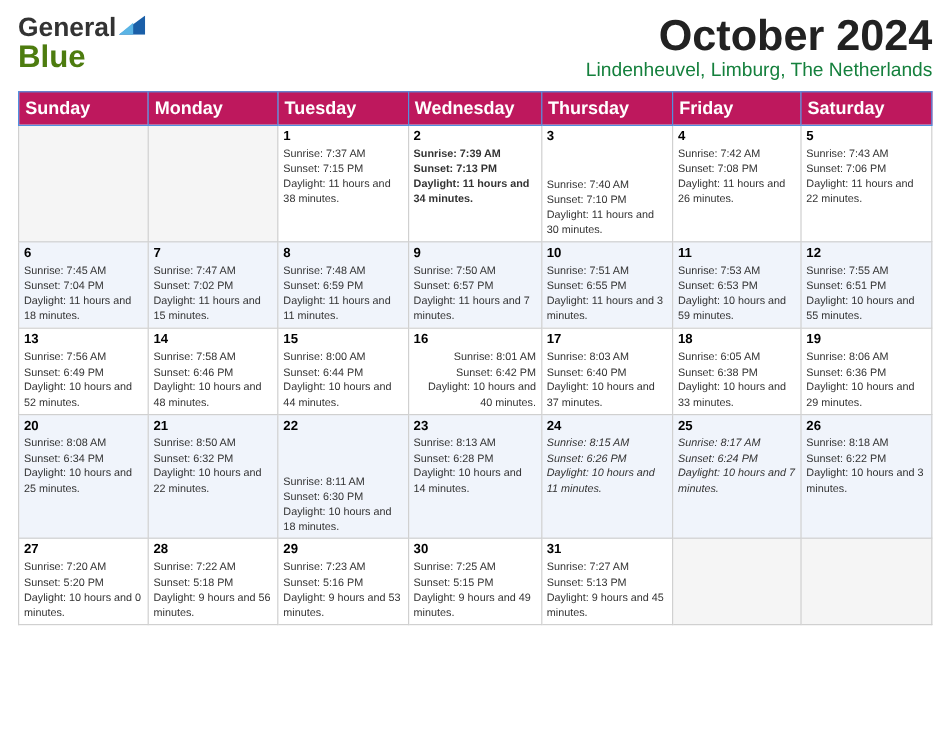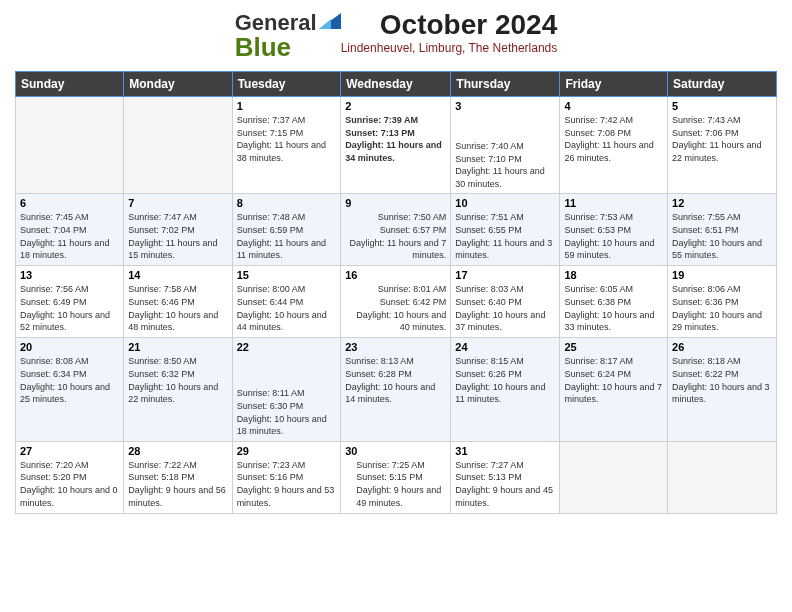--- a/index.html
+++ b/index.html
@@ -11,52 +11,52 @@
       overflow: hidden;
     }
     .page {
       width: 792px;
       min-height: 612px;
       padding: 10px 15px 10px 15px;
     }
     .header {
       display: flex;
       align-items: flex-start;
-      justify-content: center;
+      justify-content: space-between;
       margin-bottom: 8px;
     }
     .logo {
       display: flex;
       flex-direction: column;
       align-items: flex-start;
     }
     .title-block {
       text-align: right;
     }
     .month-title {
-      font-size: 28px;
+      font-size: 36px;
       font-weight: bold;
       color: #222;
       line-height: 1.1;
     }
     .location {
-      font-size: 12px;
-      color: #7f1d1d;
+      font-size: 16px;
+      color: #15803d;
     }
     .calendar {
       width: 100%;
       border-collapse: collapse;
       font-size: 9.5px;
     }
     .calendar th {
-      background-color: #404040;
+      background-color: #be185d;
       color: #fff;
       text-align: left;
       padding: 5px 5px;
-      font-size: 12px;
+      font-size: 15px;
       font-weight: bold;
       border: 1px solid #5090e0;
     }
     .calendar td {
       border: 1px solid #d0d0d0;
       vertical-align: top;
       padding: 3px 4px;
       width: 113px;
       min-height: 70px;
       height: 72px;
@@ -165,21 +165,21 @@
 Daylight: 11 hours and 15 minutes.</div>
           </td>
           <td>
             <span class="day-num">8</span>
             <div class="day-info" style="white-space: pre-line;">Sunrise: 7:48 AM
 Sunset: 6:59 PM
 Daylight: 11 hours and 11 minutes.</div>
           </td>
           <td>
             <span class="day-num">9</span>
-            <div class="day-info" style="white-space: pre-line; text-align: right;">Sunrise: 7:50 AM
+            <div class="day-info" style="white-space: pre-line;">Sunrise: 7:50 AM
 Sunset: 6:57 PM
 Daylight: 11 hours and 7 minutes.</div>
           </td>
           <td>
             <span class="day-num">10</span>
             <div class="day-info" style="white-space: pre-line;">Sunrise: 7:51 AM
 Sunset: 6:55 PM
 Daylight: 11 hours and 3 minutes.</div>
           </td>
           <td>
@@ -259,27 +259,27 @@
 Daylight: 10 hours and 18 minutes.</div>
           </td>
           <td>
             <span class="day-num">23</span>
             <div class="day-info" style="white-space: pre-line;">Sunrise: 8:13 AM
 Sunset: 6:28 PM
 Daylight: 10 hours and 14 minutes.</div>
           </td>
           <td>
             <span class="day-num">24</span>
-            <div class="day-info" style="white-space: pre-line;">Sunrise: 8:15 AM
+            <div class="day-info" style="white-space: pre-line; font-style: italic;">Sunrise: 8:15 AM
 Sunset: 6:26 PM
 Daylight: 10 hours and 11 minutes.</div>
           </td>
           <td>
             <span class="day-num">25</span>
-            <div class="day-info" style="white-space: pre-line;">Sunrise: 8:17 AM
+            <div class="day-info" style="white-space: pre-line; font-style: italic;">Sunrise: 8:17 AM
 Sunset: 6:24 PM
 Daylight: 10 hours and 7 minutes.</div>
           </td>
           <td>
             <span class="day-num">26</span>
             <div class="day-info" style="white-space: pre-line;">Sunrise: 8:18 AM
 Sunset: 6:22 PM
 Daylight: 10 hours and 3 minutes.</div>
           </td>
         </tr>
@@ -297,21 +297,21 @@
 Daylight: 9 hours and 56 minutes.</div>
           </td>
           <td>
             <span class="day-num">29</span>
             <div class="day-info" style="white-space: pre-line;">Sunrise: 7:23 AM
 Sunset: 5:16 PM
 Daylight: 9 hours and 53 minutes.</div>
           </td>
           <td>
             <span class="day-num">30</span>
-            <div class="day-info" style="white-space: pre-line; margin-left: 11px;">Sunrise: 7:25 AM
+            <div class="day-info" style="white-space: pre-line;">Sunrise: 7:25 AM
 Sunset: 5:15 PM
 Daylight: 9 hours and 49 minutes.</div>
           </td>
           <td>
             <span class="day-num">31</span>
             <div class="day-info" style="white-space: pre-line;">Sunrise: 7:27 AM
 Sunset: 5:13 PM
 Daylight: 9 hours and 45 minutes.</div>
           </td>
           <td class="empty"></td>

